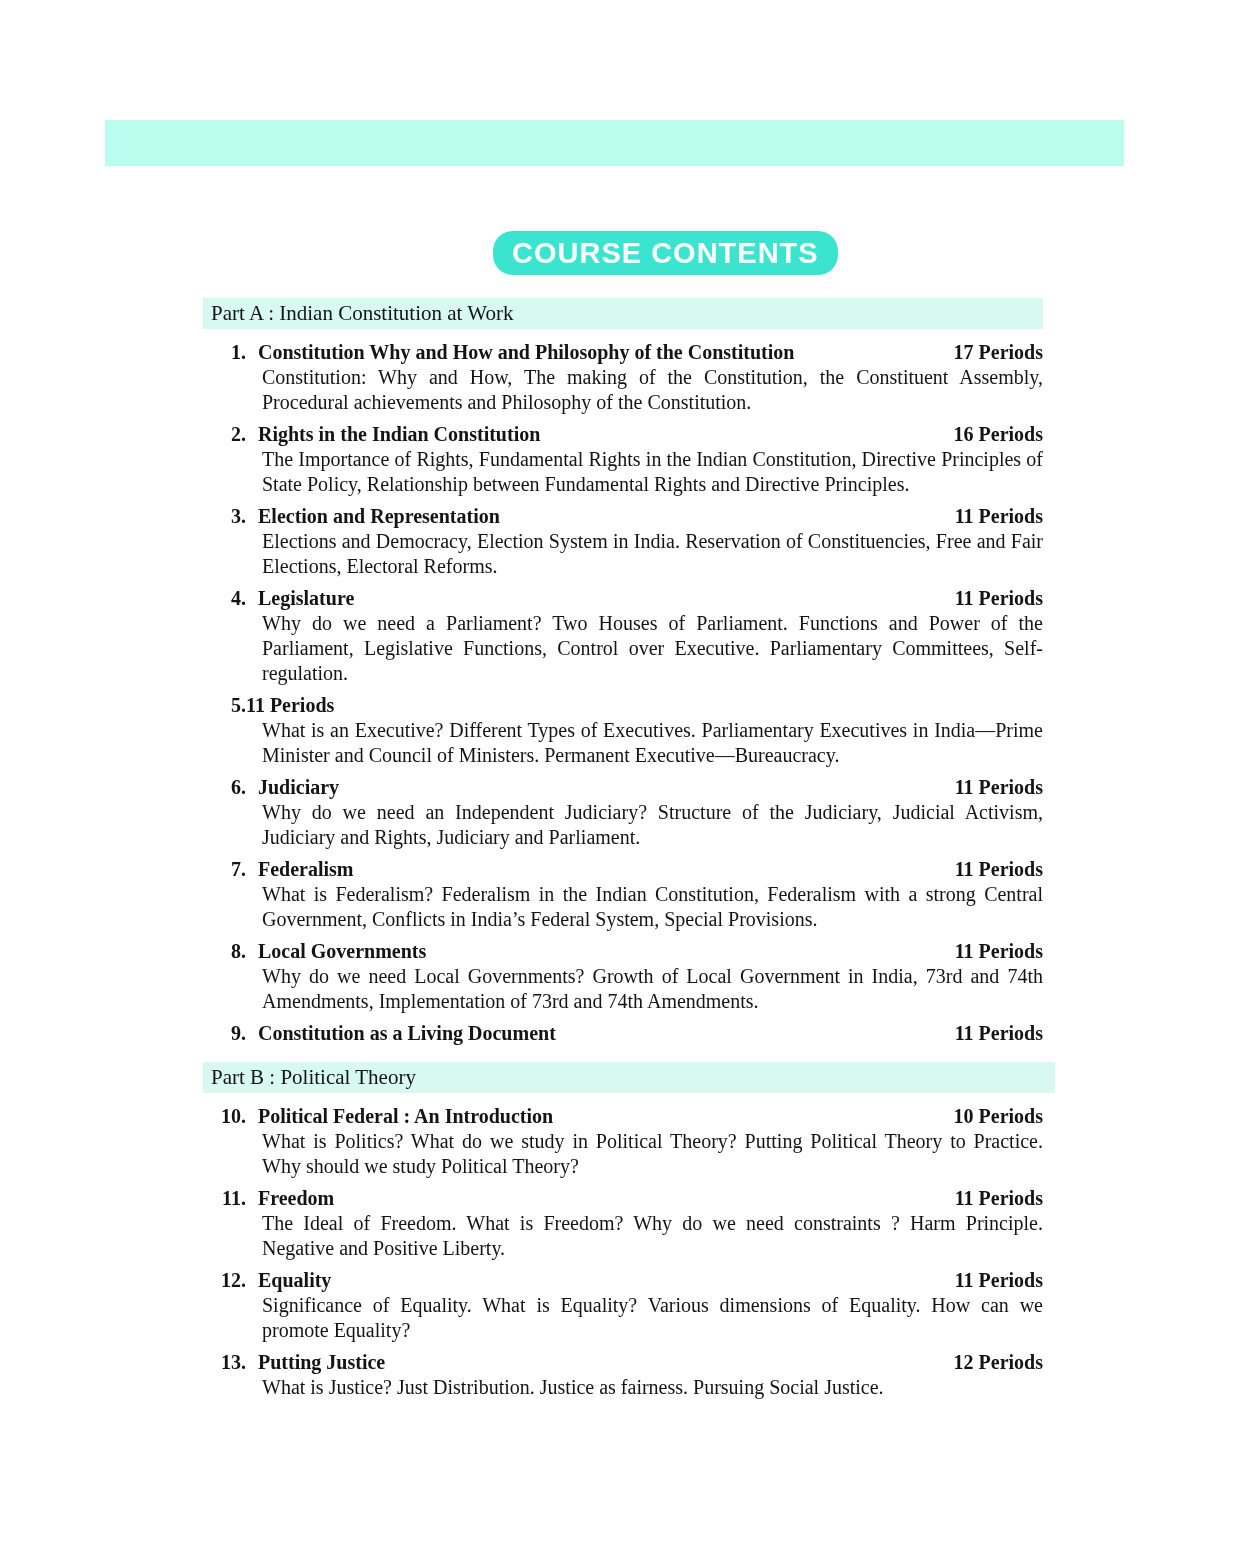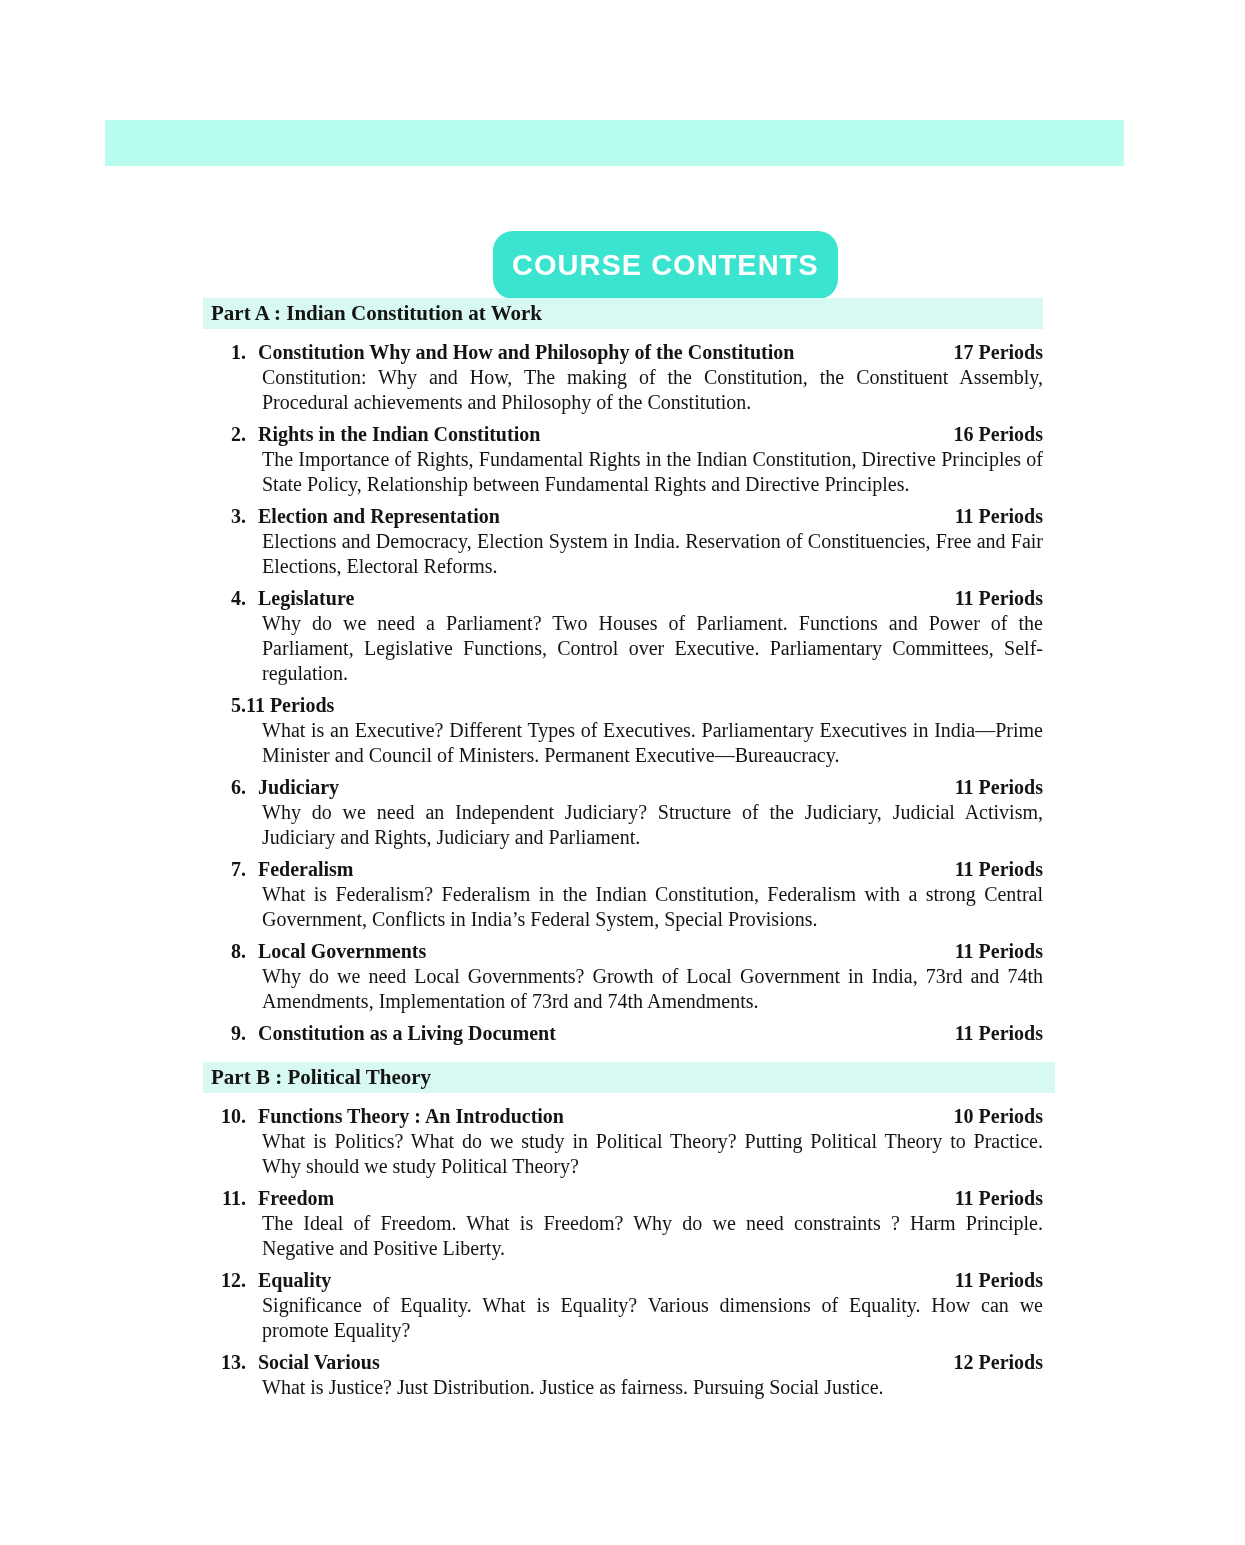--- a/index.html
+++ b/index.html
@@ -22,41 +22,41 @@
     width: 1019px;
     height: 46px;
     background: var(--banner, #b8fdee);
   }
   .badge {
     position: absolute;
     top: 231px;
     left: 493px;
     height: 44px;
     line-height: 44px;
-    padding: 12px 19px;
+    padding: 0 19px;
     border-radius: 20px;
     background: var(--accent, #3be4cf);
     color: var(--badge-text, #ffffff);
     font-family: "Liberation Sans", sans-serif;
     font-weight: bold;
     font-size: 29px;
     letter-spacing: 1px;
     white-space: nowrap;
   }
   .content {
     position: absolute;
     left: 203px;
     top: 298px;
     width: 840px;
   }
   .part-section { margin: 0; }
   .part-section + .part-section { margin-top: 16px; }
   .part-bar {
     background: var(--bar, #d8f9f1);
-    font-weight: bold;
+    font-weight: normal;
     font-size: 21px;
     height: 31px;
     line-height: 31px;
     padding-left: 8px;
     box-sizing: border-box;
     width: 100%;
   }
   .part-section:nth-of-type(2) .part-bar { width: 852px; }
   .items { padding-top: 11px; }
   .part-section:nth-of-type(2) .items { }
@@ -160,21 +160,21 @@
           </div>
         </div>
       </div>
     </div>
     <div class="part-section">
       <div class="part-bar">Part B : Political Theory</div>
       <div class="items">
         <div class="item">
           <div class="item-head">
             <span class="num">10.</span>
-            <span class="title">Functions Theory : An Introduction</span>
+            <span class="title">Political Federal : An Introduction</span>
             <span class="periods">10 Periods</span>
           </div>
           <div class="desc">What is Politics? What do we study in Political Theory?  Putting Political Theory to Practice. Why should we study Political Theory?</div>
         </div>
         <div class="item">
           <div class="item-head">
             <span class="num">11.</span>
             <span class="title">Freedom</span>
             <span class="periods">11 Periods</span>
           </div>
@@ -184,20 +184,20 @@
           <div class="item-head">
             <span class="num">12.</span>
             <span class="title">Equality</span>
             <span class="periods">11 Periods</span>
           </div>
           <div class="desc">Significance of Equality. What is Equality? Various dimensions of Equality. How can we promote Equality?</div>
         </div>
         <div class="item">
           <div class="item-head">
             <span class="num">13.</span>
-            <span class="title">Social Various</span>
+            <span class="title">Putting Justice</span>
             <span class="periods">12 Periods</span>
           </div>
           <div class="desc">What is Justice? Just Distribution. Justice as fairness. Pursuing Social Justice.</div>
         </div>
       </div>
     </div>
   </div>
 
 </body></html>

